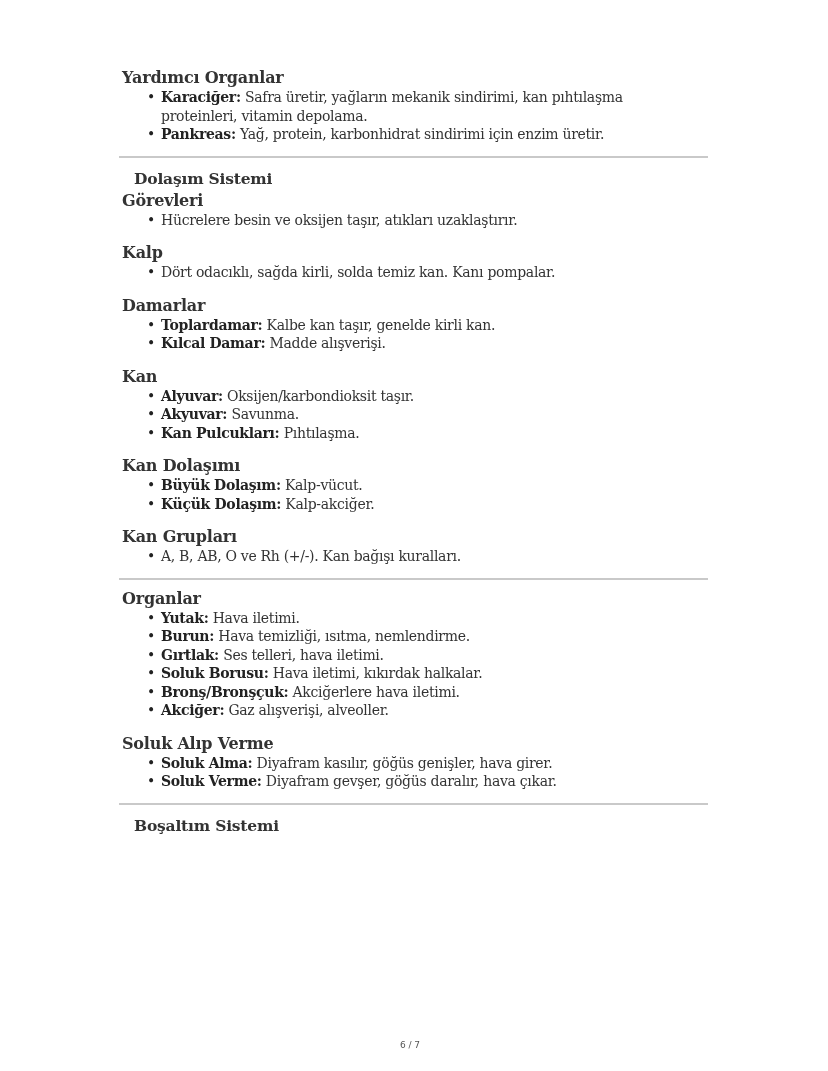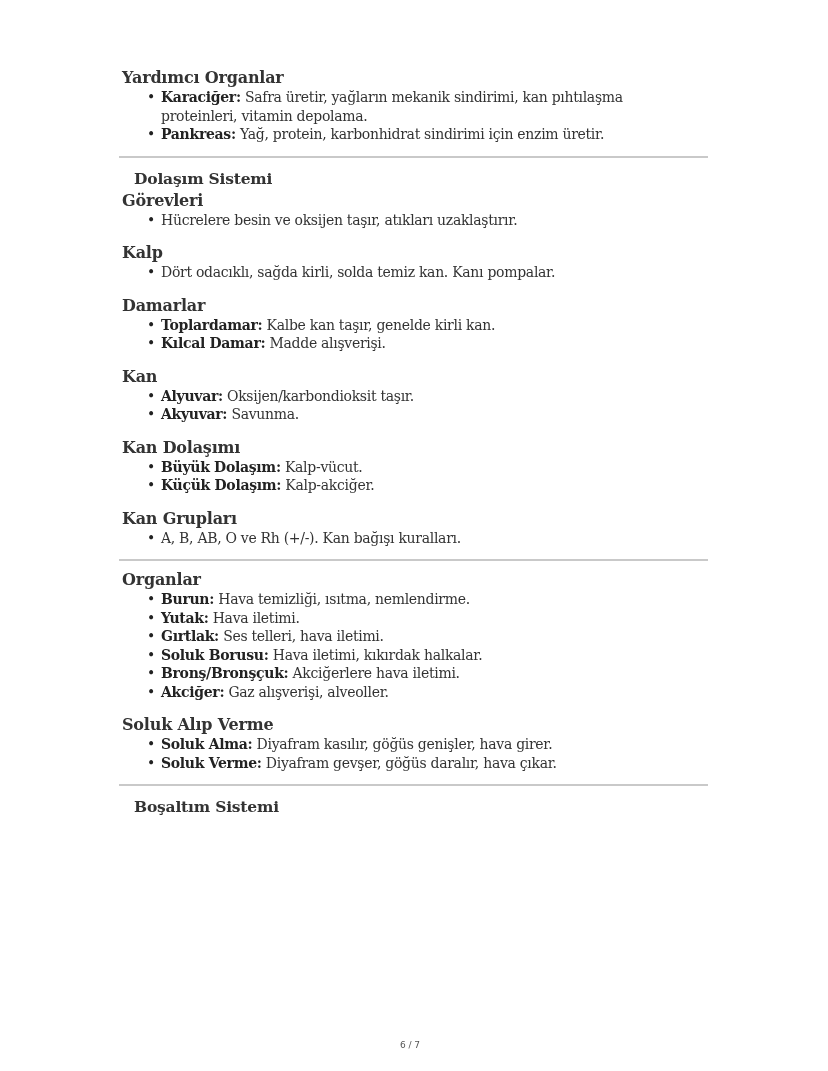--- a/index.html
+++ b/index.html
@@ -75,20 +75,21 @@
       <li><b>Toplardamar:</b><span> Kalbe kan taşır, genelde kirli kan.</span></li>
       <li><b>Kılcal Damar:</b><span> Madde alışverişi.</span></li>
     </ul>
   </div>
 
   <div class="block">
     <div class="sub">Kan</div>
     <ul>
       <li><b>Alyuvar:</b><span> Oksijen/karbondioksit taşır.</span></li>
       <li><b>Akyuvar:</b><span> Savunma.</span></li>
+      <li><b>Kan Pulcukları:</b><span> Pıhtılaşma.</span></li>
     </ul>
   </div>
 
   <div class="block">
     <div class="sub">Kan Dolaşımı</div>
     <ul>
       <li><b>Büyük Dolaşım:</b><span> Kalp-vücut.</span></li>
       <li><b>Küçük Dolaşım:</b><span> Kalp-akciğer.</span></li>
     </ul>
   </div>
@@ -99,22 +100,22 @@
       <li><span>A, B, AB, O ve Rh (+/-). Kan bağışı kuralları.</span></li>
     </ul>
   </div>
 
   <hr class="div">
 
 
   <div class="block">
     <div class="sub">Organlar</div>
     <ul>
+      <li><b>Yutak:</b><span> Hava iletimi.</span></li>
       <li><b>Burun:</b><span> Hava temizliği, ısıtma, nemlendirme.</span></li>
-      <li><b>Yutak:</b><span> Hava iletimi.</span></li>
       <li><b>Gırtlak:</b><span> Ses telleri, hava iletimi.</span></li>
       <li><b>Soluk Borusu:</b><span> Hava iletimi, kıkırdak halkalar.</span></li>
       <li><b>Bronş/Bronşçuk:</b><span> Akciğerlere hava iletimi.</span></li>
       <li><b>Akciğer:</b><span> Gaz alışverişi, alveoller.</span></li>
     </ul>
   </div>
 
   <div class="block last">
     <div class="sub">Soluk Alıp Verme</div>
     <ul>

